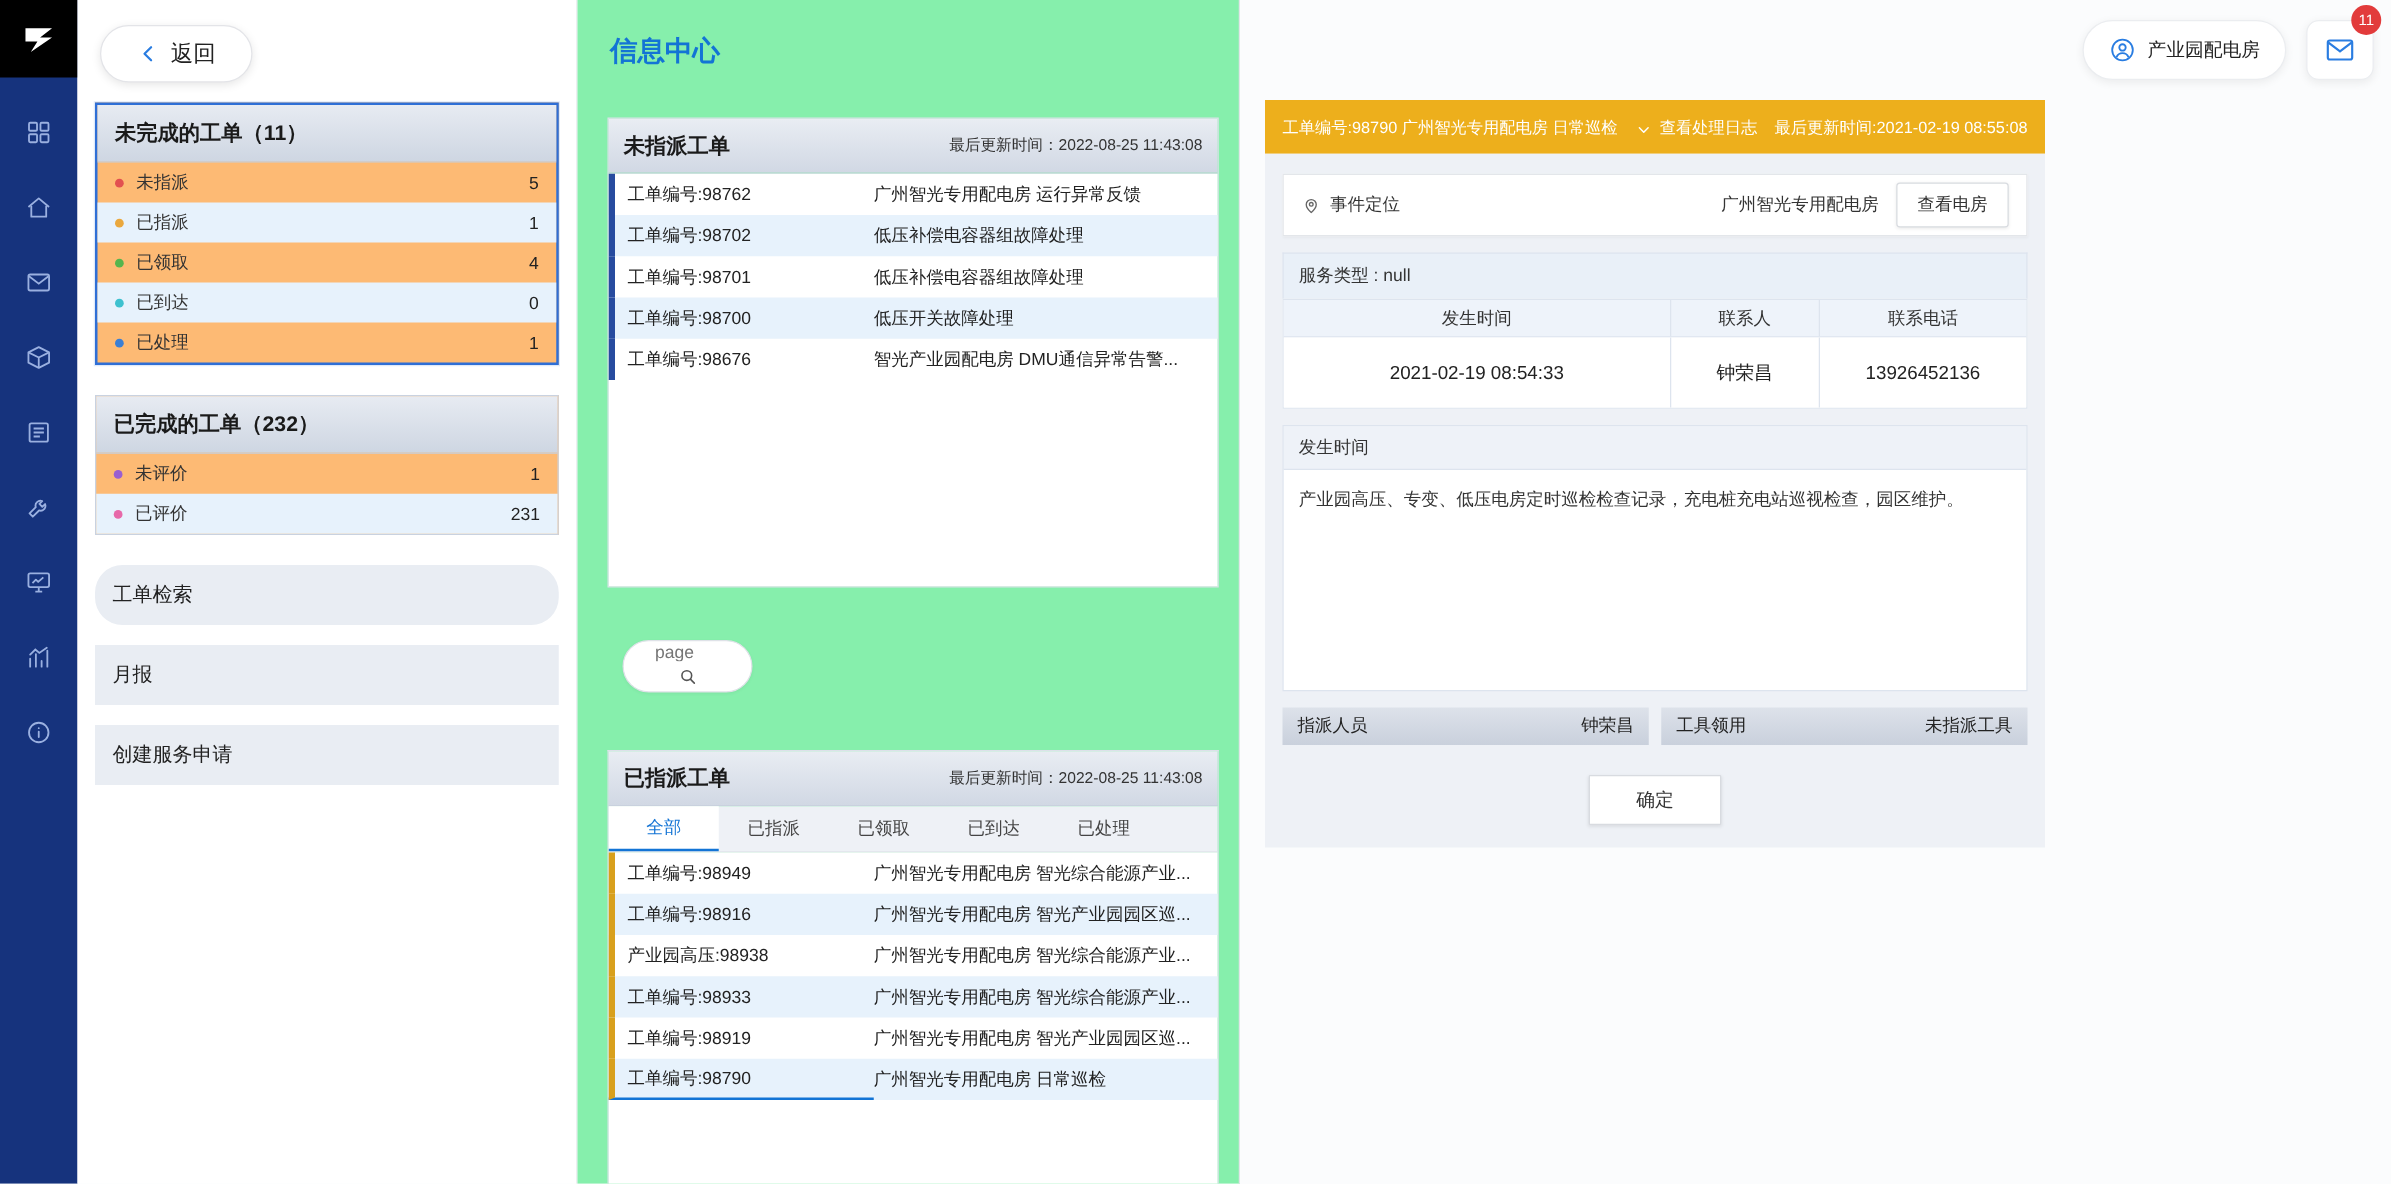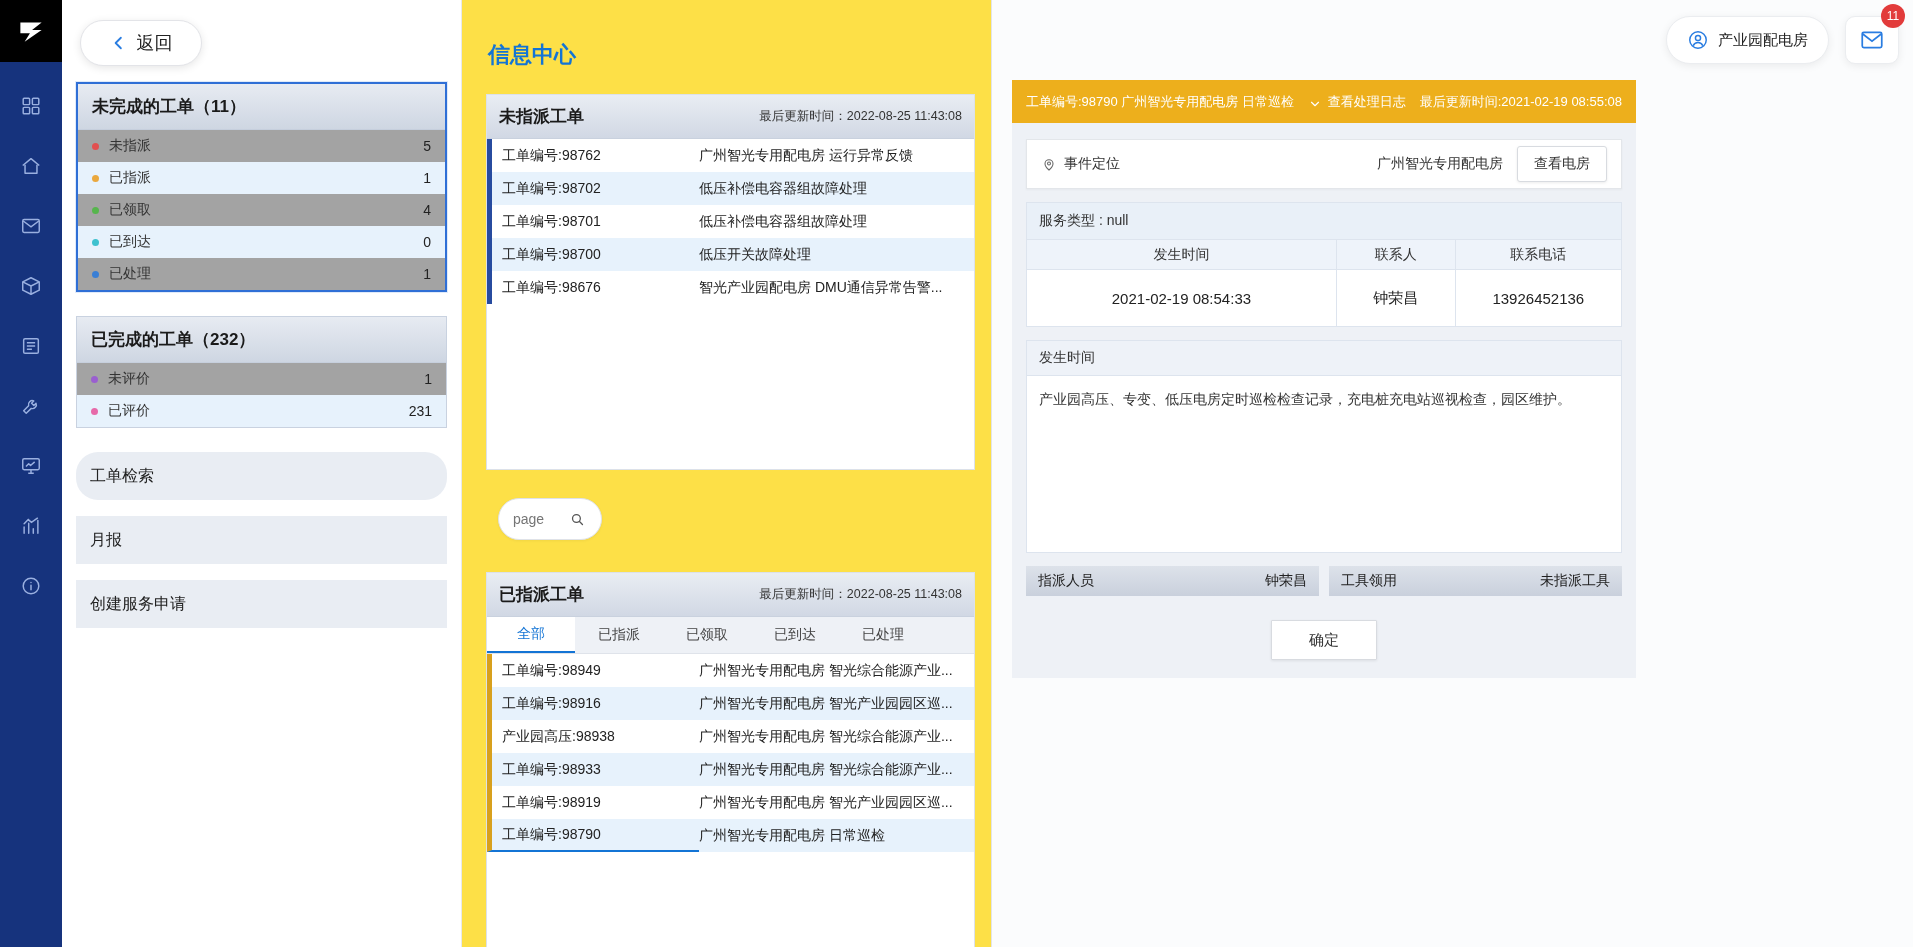--- a/index.html
+++ b/index.html
@@ -16,57 +16,57 @@
   .rail-icon { width:62px; height:60px; display:flex; align-items:center; justify-content:center; color:#9ab0e0; cursor:pointer; }
   .rail-icon svg { width:22px; height:22px; }
 
   
   .left-panel { width:400px; flex:0 0 400px; background:#fff; border-right:1px solid #e7e9ed; padding:18px 14px; }
   .back-btn { width:122px; height:46px; background:#fff; border:1px solid #e3e4e8; border-radius:23px;
     box-shadow:0 2px 8px rgba(0,0,0,.10); display:flex; align-items:center; justify-content:center; gap:9px;
     font-size:18px; color:#222; cursor:pointer; margin:2px 0 16px 4px; font-family:inherit; }
   .back-btn svg { width:18px; height:18px; }
 
-  .stat-box { border:1px solid #c9d2e0; margin-bottom:24px; background:#a3a3a3; }
+  .stat-box { border:1px solid #c9d2e0; margin-bottom:24px; background:#fdba74; }
   .stat-box.selected { border:2px solid #2f6fd6; box-shadow:0 0 0 1px rgba(47,111,214,.15); }
   .stat-header { height:46px; display:flex; align-items:center; padding:0 14px;
     background:linear-gradient(#e7ebf2,#ced6e2); border-bottom:1px solid #c6cfdd;
     font-size:17px; font-weight:bold; color:#1a1a1a; }
   .stat-row { height:32px; display:flex; align-items:center; padding:0 14px; font-size:14px; cursor:pointer; }
   .stat-row:nth-child(even) { background:#e7f2fc; }
   .dot { width:7px; height:7px; border-radius:50%; margin-right:10px; flex:0 0 7px; }
   .stat-count { margin-left:auto; color:#222; }
 
   .link-bar { height:48px; background:#e9edf3; display:flex; align-items:center; padding:0 14px;
     font-size:16px; color:#222; margin-bottom:16px; cursor:pointer; }
   .link-bar.first { margin-top:1px;border-radius:22px; }
 
   
-  .mid-panel { width:530px; flex:0 0 530px; background:#fde047; border-right:1px solid #e2e4e8;
-    padding:40px 16px 0 24px; display:flex; flex-direction:column; }
+  .mid-panel { width:530px; flex:0 0 530px; background:#86efac; border-right:1px solid #e2e4e8;
+    padding:26px 16px 0 24px; display:flex; flex-direction:column;gap:14px; }
   .mid-title { font-size:22px; font-weight:bold; color:#1374d5; margin:0 0 24px 2px; }
 
   .list-panel { border:1px solid #dce1e9; }
   .panel-head { height:44px; background:linear-gradient(#e9edf3,#d1d8e4); border-bottom:1px solid #c9d1de;
     display:flex; align-items:center; justify-content:space-between; padding:0 12px; }
   .panel-title { font-size:17px; font-weight:bold; color:#1a1a1a; }
   .panel-updated { font-size:12.5px; color:#333; }
   .panel-body { background:#fff; }
   .panel-body.unassigned-body { height:330px; }
 
   .order-row { height:33px; display:flex; align-items:center; font-size:14px; cursor:pointer; }
   .order-row:nth-child(even) { background:#e7f2fc; }
   .order-no { width:212px; flex:0 0 212px; height:100%; display:flex; align-items:center; padding-left:10px; color:#222; }
   .blue-marker .order-no { border-left:5px solid #274b9f; }
   .gold-marker .order-no { border-left:5px solid #d8a01d; }
   .order-row.selected .order-no { border-bottom:2px solid #1374d5; }
   .order-desc { flex:1; white-space:nowrap; overflow:hidden; text-overflow:ellipsis; padding-right:10px; color:#222; }
 
   .page-pill { margin:28px 0 0 12px; width:104px; height:42px; border:1px solid #dfe2e8; border-radius:21px;
-    display:flex; align-items:center; padding:0 14px; gap:4px; background:#fff; box-shadow:0 1px 3px rgba(0,0,0,.05); }
+    display:flex; align-items:center; padding:0 14px; gap:4px; background:#fff; box-shadow:0 1px 3px rgba(0,0,0,.05);flex-direction:column; }
   .page-pill input { border:none; outline:none; width:52px; font-size:14px; color:#555; font-family:inherit; background:transparent; }
   .page-pill svg { width:17px; height:17px; color:#555; flex:0 0 17px; }
 
   .assigned-panel { margin-top:32px; flex:1; display:flex; flex-direction:column; border-bottom:none; }
   .tabs { display:flex; background:#eef1f6; border-bottom:1px solid #dfe3ea; height:37px; }
   .tab { width:88px; display:flex; align-items:center; justify-content:center; font-size:14px; color:#444; cursor:pointer; }
   .tab.active { color:#1374d5; background:#fff; border-bottom:2px solid #1374d5; }
   .assigned-body { flex:1; }
 
   

